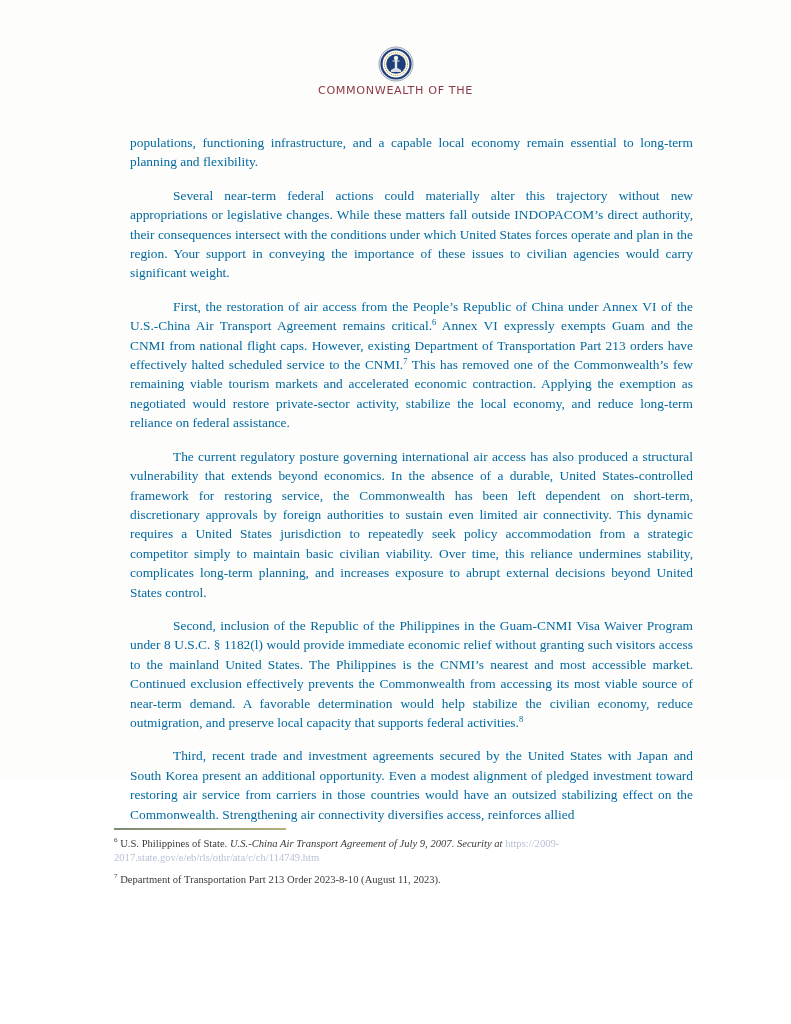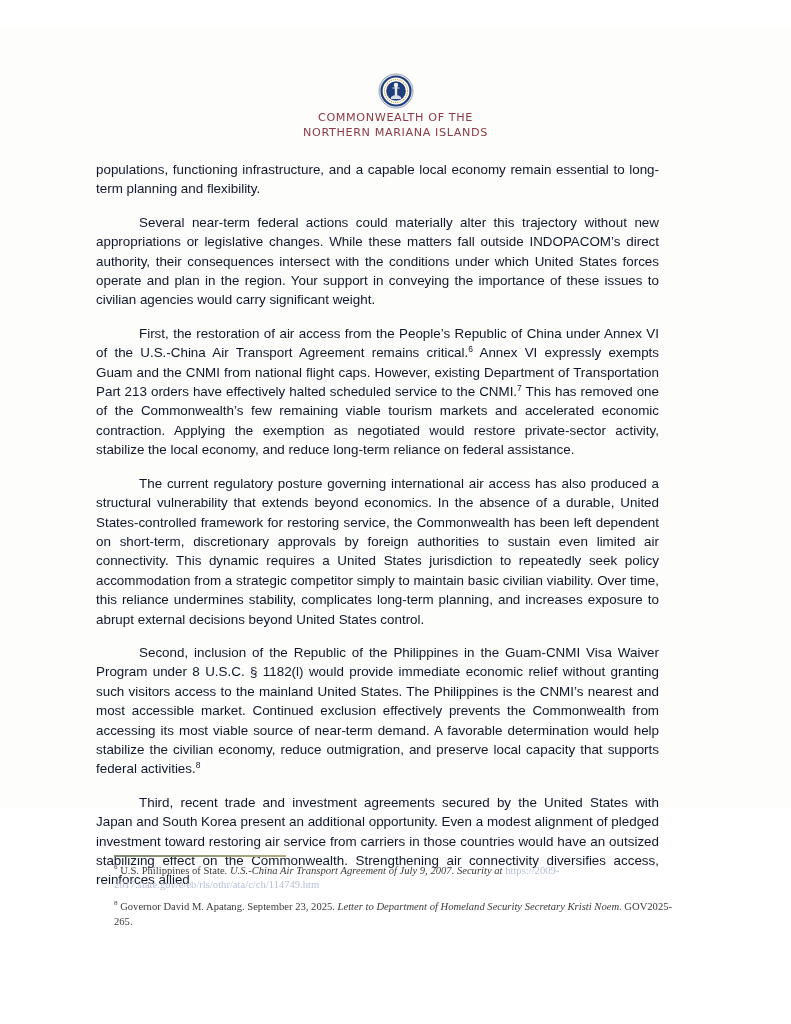--- a/index.html
+++ b/index.html
@@ -1,33 +1,32 @@
 <!DOCTYPE html>
 <html><head>
 <meta charset="utf-8">
 <style>
   html, body { margin: 0; padding: 0; background: #ffffff; }
   body { width: 791px; height: 1024px; position: relative; overflow: hidden; }
   .page {
     position: absolute; left: 0; top: 0; width: 791px; height: 780px;
     background: #fdfdfc;
-    margin-top: 27px;
   }
   .letterhead { position: absolute; left: 0; top: 46px; width: 791px; text-align: center; }
   .seal { width: 36px; height: 36px; margin: 0 auto; display: block; }
   .org-name {
     margin-top: 4px;
     font-family: "DejaVu Sans", sans-serif;
     font-size: 11.2px; line-height: 10.5px; letter-spacing: 0.6px;
     color: #8e3a46; font-weight: normal;
   }
   .body-text {
-    position: absolute; left: 96px; top: 133px; width: 563px;
-    font-family: Liberation Sans, sans-serif; font-size: 13.4px; line-height: 19.4px;
-    color: #0f172a; text-align: justify;
+    position: absolute; left: 130px; top: 133px; width: 563px;
+    font-family: Liberation Serif, serif; font-size: 13.4px; line-height: 19.4px;
+    color: #0369a1; text-align: justify;
   }
   .body-text p { margin: 0 0 14px 0; }
   .body-text p.indent { text-indent: 43px; }
   .body-text sup { font-size: 8.5px; line-height: 0; vertical-align: super; }
   .fn-rule {
     position: absolute; left: 114px; top: 828px; width: 172px; height: 2px;
     background: linear-gradient(90deg, #7d8a76, #9aa07a 60%, #b4b07c);
   }
   .footnotes {
     position: absolute; left: 114px; top: 837px; width: 563px;
@@ -49,32 +48,31 @@
       <circle cx="18" cy="18" r="17" fill="#e9ecf2" stroke="#9aa3b5" stroke-width="1"></circle>
       <circle cx="18" cy="18" r="14.5" fill="#ffffff" stroke="#1f3f7a" stroke-width="2.2"></circle>
       <circle cx="18" cy="18" r="11.5" fill="none" stroke="#c9a646" stroke-width="1.2" stroke-dasharray="1.2 1"></circle>
       <circle cx="18" cy="18" r="9.8" fill="#1f3f7a"></circle>
       <path d="M13 24 Q18 20 23 24 L23 26 L13 26 Z" fill="#d9dde6"></path>
       <rect x="16.8" y="12" width="2.4" height="11" fill="#e8e8e8"></rect>
       <circle cx="18" cy="12" r="2.2" fill="#f0f0f0"></circle>
       <path d="M14.5 15 L21.5 15" stroke="#e8e8e8" stroke-width="1"></path>
     </svg>
     <div class="org-name">COMMONWEALTH OF THE</div>
-    <div class="org-name">NORTHERN MARIANA ISLANDS</div>
   </div>
 
   <div class="body-text">
     <p>populations, functioning infrastructure, and a capable local economy remain essential to long-term planning and flexibility.</p>
     <p class="indent">Several near-term federal actions could materially alter this trajectory without new appropriations or legislative changes. While these matters fall outside INDOPACOM’s direct authority, their consequences intersect with the conditions under which United States forces operate and plan in the region. Your support in conveying the importance of these issues to civilian agencies would carry significant weight.</p>
     <p class="indent"><span>First, the restoration of air access from the People’s Republic of China under Annex VI of the U.S.-China Air Transport Agreement remains critical.</span><sup>6</sup><span> Annex VI expressly exempts Guam and the CNMI from national flight caps. However, existing Department of Transportation Part 213 orders have effectively halted scheduled service to the CNMI.</span><sup>7</sup><span> This has removed one of the Commonwealth’s few remaining viable tourism markets and accelerated economic contraction. Applying the exemption as negotiated would restore private-sector activity, stabilize the local economy, and reduce long-term reliance on federal assistance.</span></p>
     <p class="indent">The current regulatory posture governing international air access has also produced a structural vulnerability that extends beyond economics. In the absence of a durable, United States-controlled framework for restoring service, the Commonwealth has been left dependent on short-term, discretionary approvals by foreign authorities to sustain even limited air connectivity. This dynamic requires a United States jurisdiction to repeatedly seek policy accommodation from a strategic competitor simply to maintain basic civilian viability. Over time, this reliance undermines stability, complicates long-term planning, and increases exposure to abrupt external decisions beyond United States control.</p>
     <p class="indent"><span>Second, inclusion of the Republic of the Philippines in the Guam-CNMI Visa Waiver Program under 8 U.S.C. § 1182(l) would provide immediate economic relief without granting such visitors access to the mainland United States. The Philippines is the CNMI’s nearest and most accessible market. Continued exclusion effectively prevents the Commonwealth from accessing its most viable source of near-term demand. A favorable determination would help stabilize the civilian economy, reduce outmigration, and preserve local capacity that supports federal activities.</span><sup>8</sup></p>
     <p class="indent">Third, recent trade and investment agreements secured by the United States with Japan and South Korea present an additional opportunity. Even a modest alignment of pledged investment toward restoring air service from carriers in those countries would have an outsized stabilizing effect on the Commonwealth. Strengthening air connectivity diversifies access, reinforces allied</p>
   </div>
 
   <div class="fn-rule"></div>
 
   <div class="footnotes">
     <div class="fn"><sup>6</sup><span> U.S. Philippines of State. </span><i>U.S.-China Air Transport Agreement of July 9, 2007</i><span>. </span><i>Security at</i><span class="link"> https://2009-2017.state.gov/e/eb/rls/othr/ata/c/ch/114749.htm</span></div>
-    <div class="fn"><sup>8</sup><span> Governor David M. Apatang. September 23, 2025. </span><i>Letter to Department of Homeland Security Secretary Kristi Noem</i><span>. GOV2025-265.</span></div>
+    <div class="fn"><sup>7</sup><span> Department of Transportation Part 213 Order 2023-8-10 (August 11, 2023).</span></div>
   </div>
 
 </div>
 
 </body></html>

